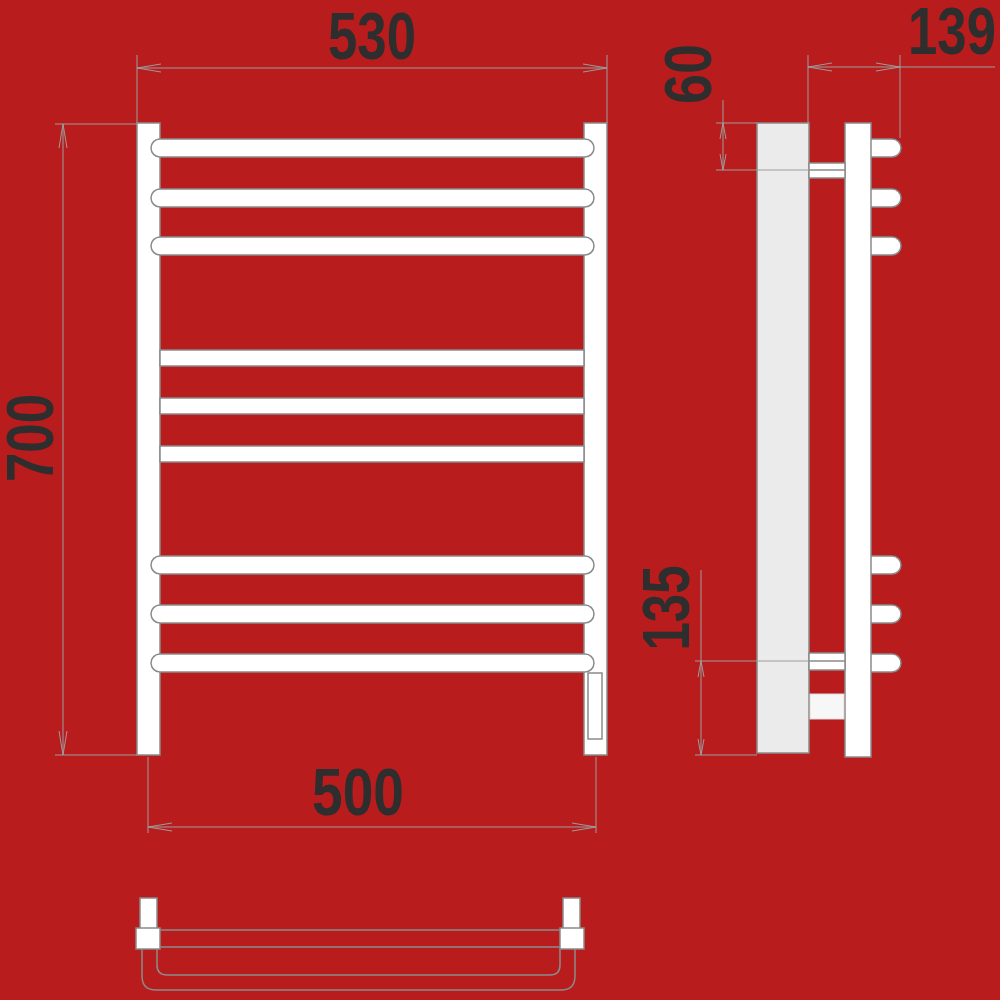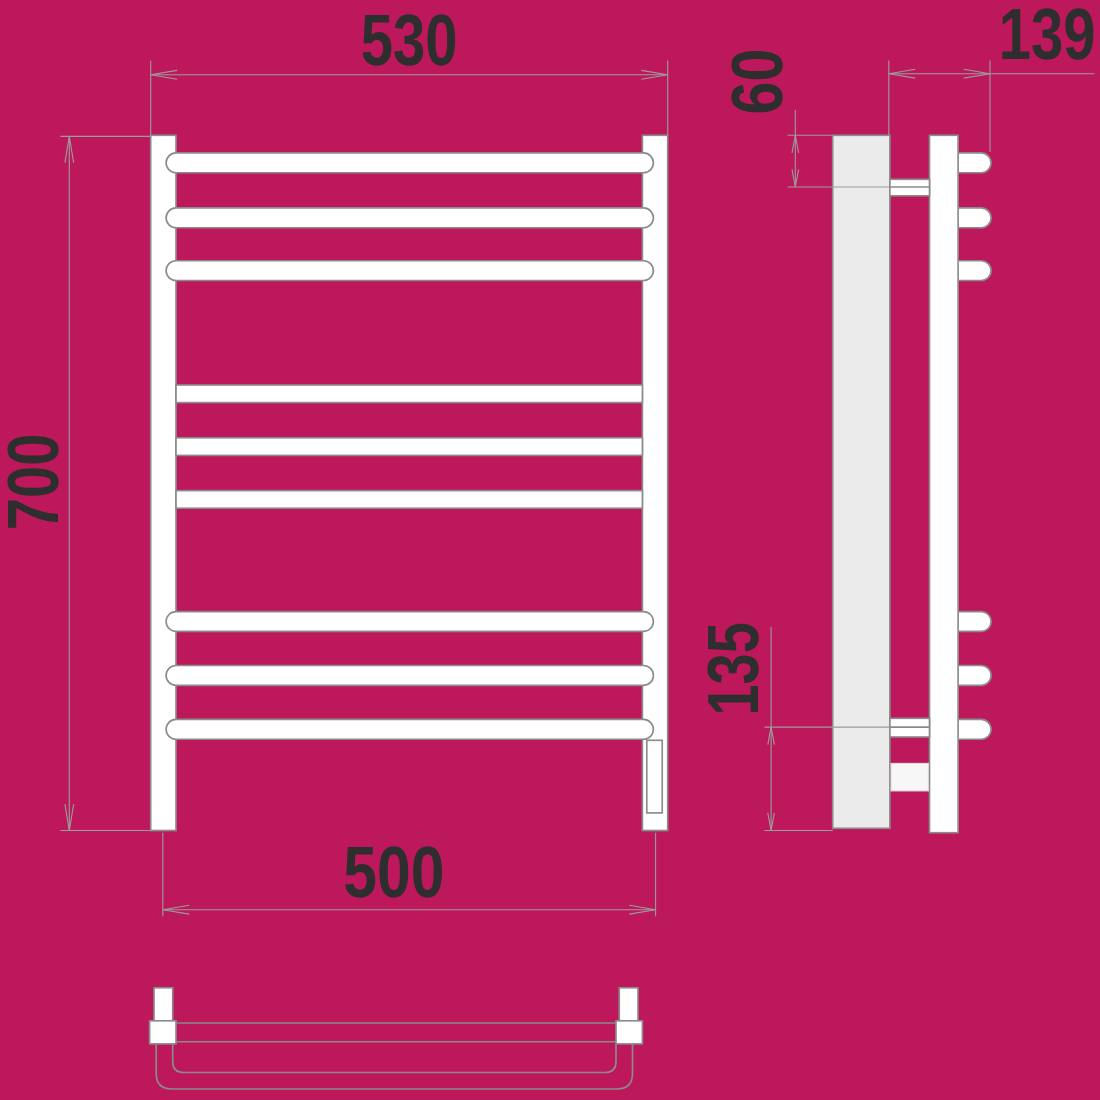--- a/index.html
+++ b/index.html
@@ -1,16 +1,16 @@
 <!DOCTYPE html>
 <html><head>
 <meta charset="utf-8">
 <style>
   html,body{margin:0;padding:0;background:#ffffff;}
-  #canvas{position:relative;width:1000px;height:1000px;background:#be185d;overflow:hidden;
+  #canvas{position:relative;width:1000px;height:1000px;background:#b91c1c;overflow:hidden;
           font-family:"Liberation Sans", sans-serif;}
   svg{display:block;}
   .obj{stroke:var(--line,#8b8b8b);stroke-width:1.5;fill:none;}
   .obj-fill{stroke:var(--line,#8b8b8b);stroke-width:1.5;fill:#ffffff;}
   .wall{stroke:var(--line,#8b8b8b);stroke-width:1.5;fill:var(--wall,#ebebeb);}
   .faint{stroke:#dcdcdc;stroke-width:1;fill:#f7f7f7;}
   .dim{stroke:var(--dim,#9c9c9c);stroke-width:1;fill:none;}
   .dim-text{fill:var(--txt,#2e2e2e);font-size:66px;font-weight:bold;
             text-anchor:middle;}
 </style>

